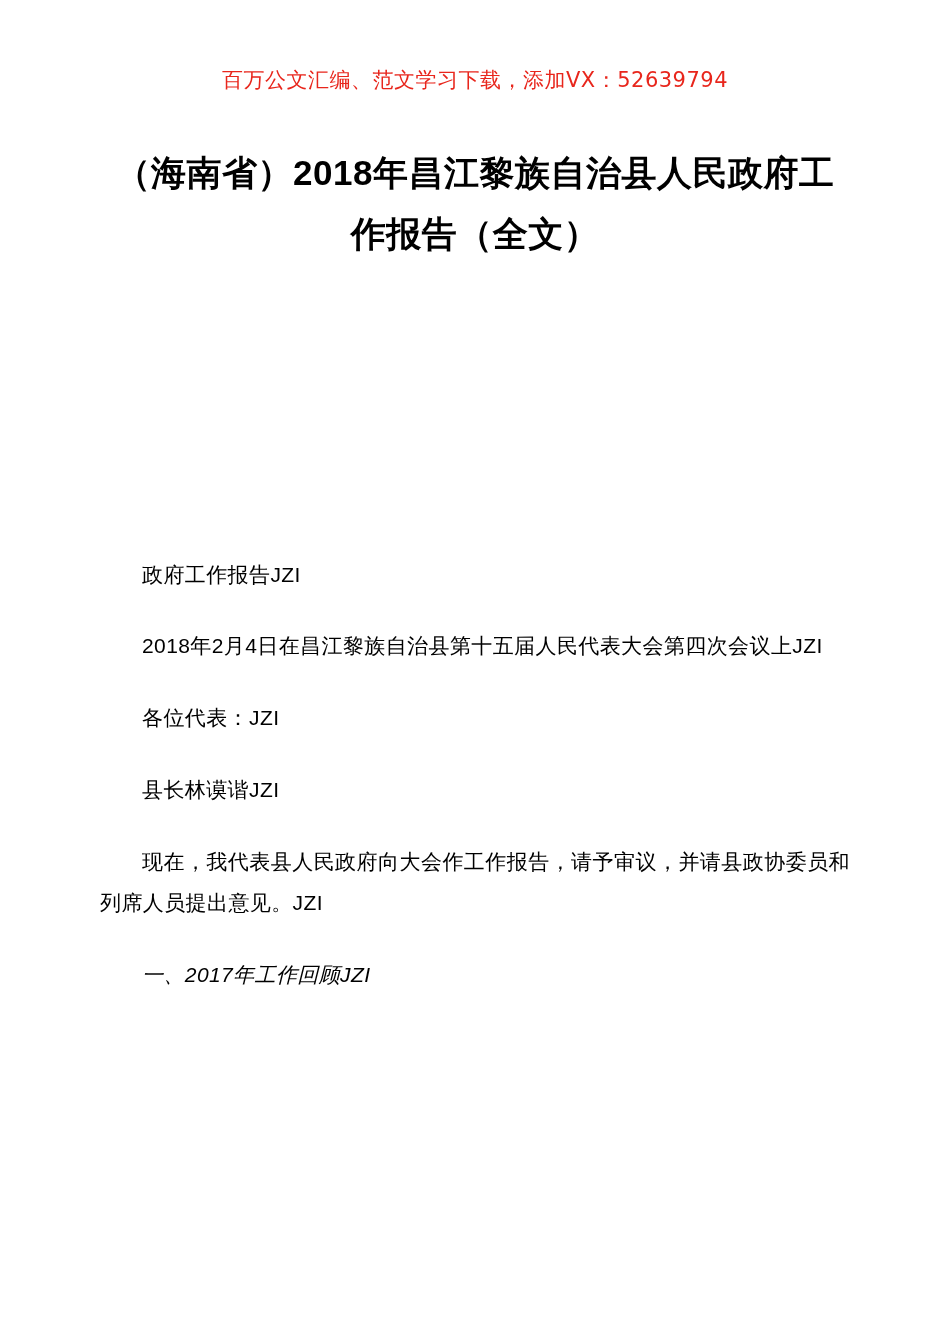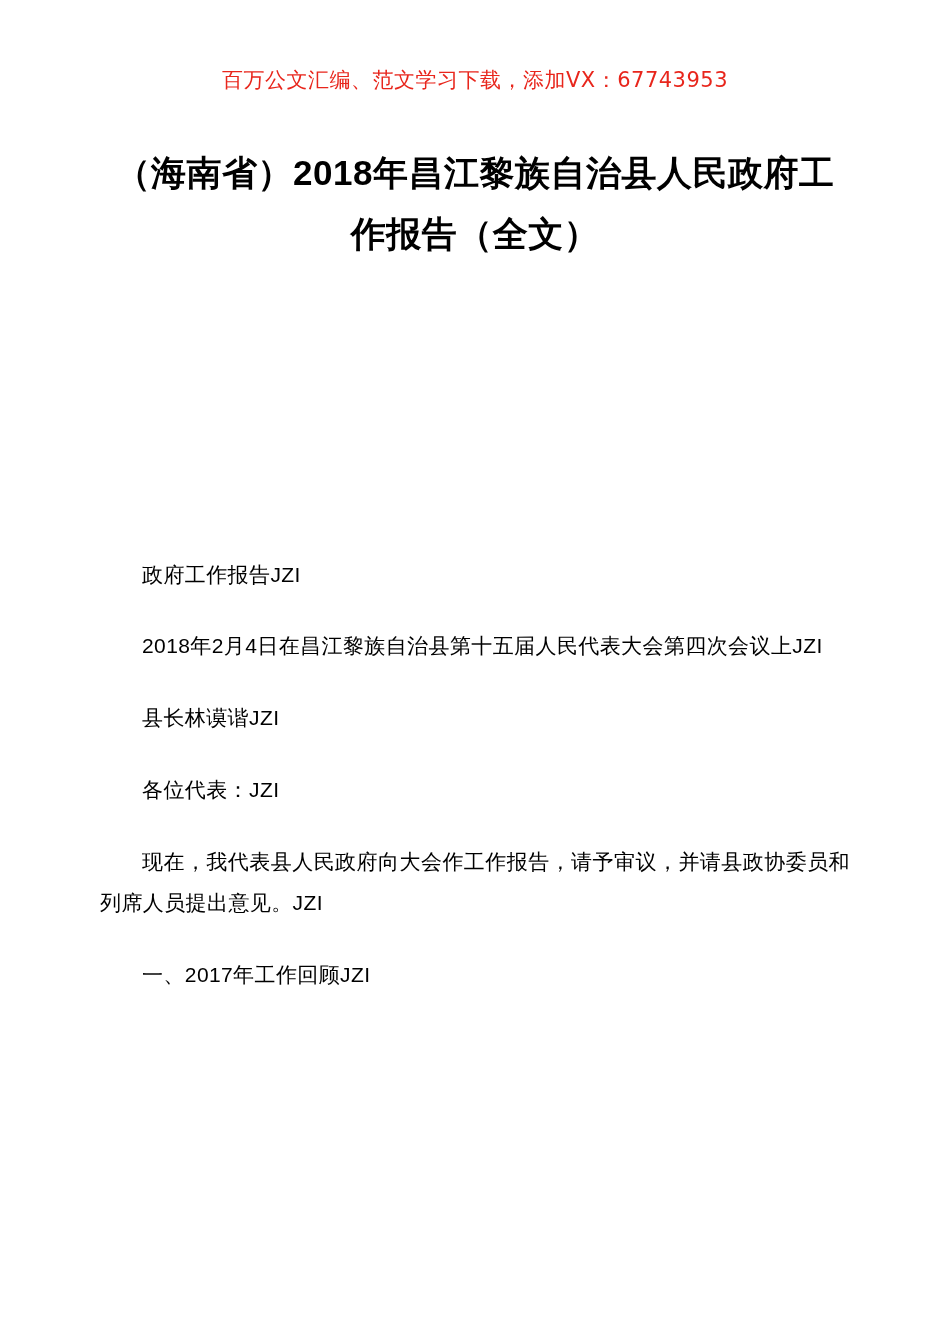--- a/index.html
+++ b/index.html
@@ -45,33 +45,34 @@
   .para {
     font-size: 21px;
     line-height: 1.95;
     text-align: justify;
     margin: 0 0 31px 0;
     text-indent: 2em;
     letter-spacing: 0.4px;
   }
   .para:last-child {
     margin-bottom: 0;
+    font-style: italic;
   }
 </style>
 </head>
 <body>
 
 <div class="page">
 
-  <div class="banner">百万公文汇编、范文学习下载，添加VX：67743953</div>
+  <div class="banner">百万公文汇编、范文学习下载，添加VX：52639794</div>
 
   <h1 class="doc-title">（海南省）2018年昌江黎族自治县人民政府工作报告（全文）</h1>
 
   <div class="body-block">
     <p class="para">政府工作报告JZI</p>
     <p class="para">2018年2月4日在昌江黎族自治县第十五届人民代表大会第四次会议上JZI</p>
+    <p class="para">各位代表：JZI</p>
     <p class="para">县长林谟谐JZI</p>
-    <p class="para">各位代表：JZI</p>
     <p class="para">现在，我代表县人民政府向大会作工作报告，请予审议，并请县政协委员和列席人员提出意见。JZI</p>
     <p class="para">一、2017年工作回顾JZI</p>
   </div>
 
 </div>
 
 </body></html>

